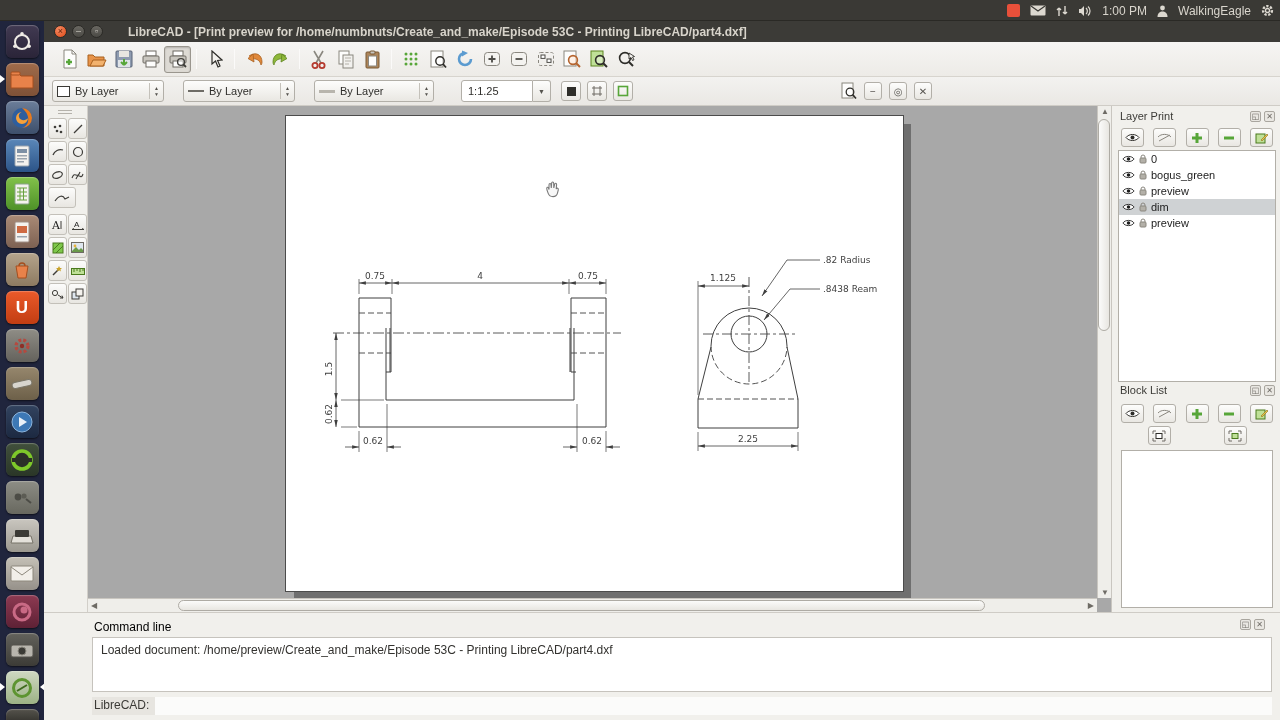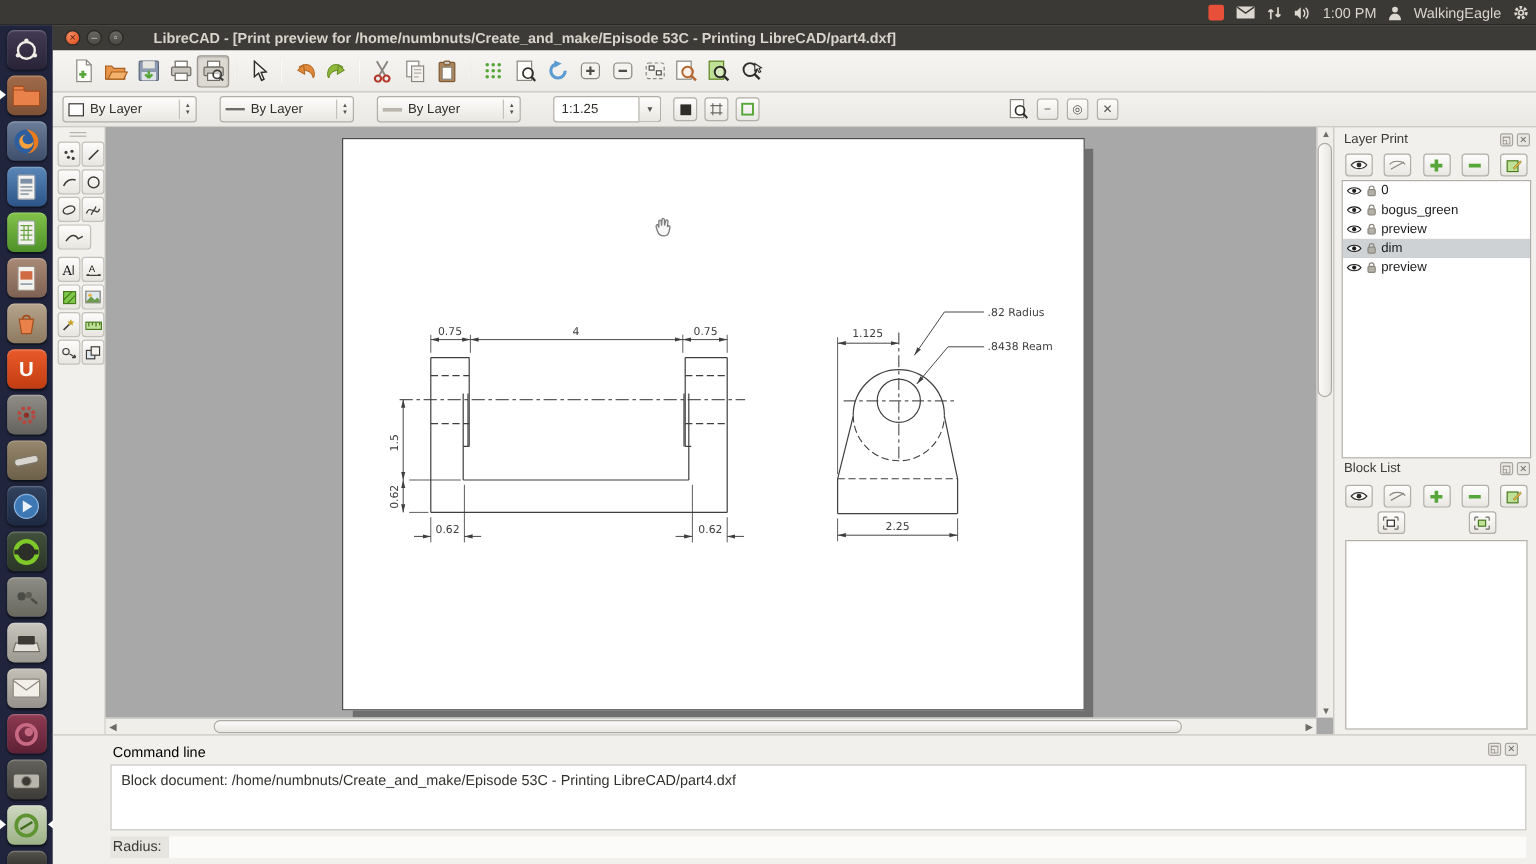--- a/index.html
+++ b/index.html
@@ -812,18 +812,18 @@
   <div class="listbox abs" style="left:9px; top:344px; width:152px; height:158px;"></div>
 </div>
 
 <div id="cmd-area" class="abs"></div>
 <span id="cmd-title" class="abs">Command line</span>
 <span class="abs panel-hicons" style="left:1240px; top:619px;">
   <span class="phicon">◱</span>
   <span class="phicon">✕</span>
 </span>
 <div id="cmd-log" class="abs">
-  <span>Block document: /home/numbnuts/Create_and_make/Episode 53C - Printing LibreCAD/part4.dxf</span>
+  <span>Loaded document: /home/preview/Create_and_make/Episode 53C - Printing LibreCAD/part4.dxf</span>
 </div>
 <div id="cmd-row" class="abs">
-  <span id="cmd-label">Radius:</span>
+  <span id="cmd-label">LibreCAD:</span>
   <input id="cmd-input" style="">
 </div>
 
 </body></html>

